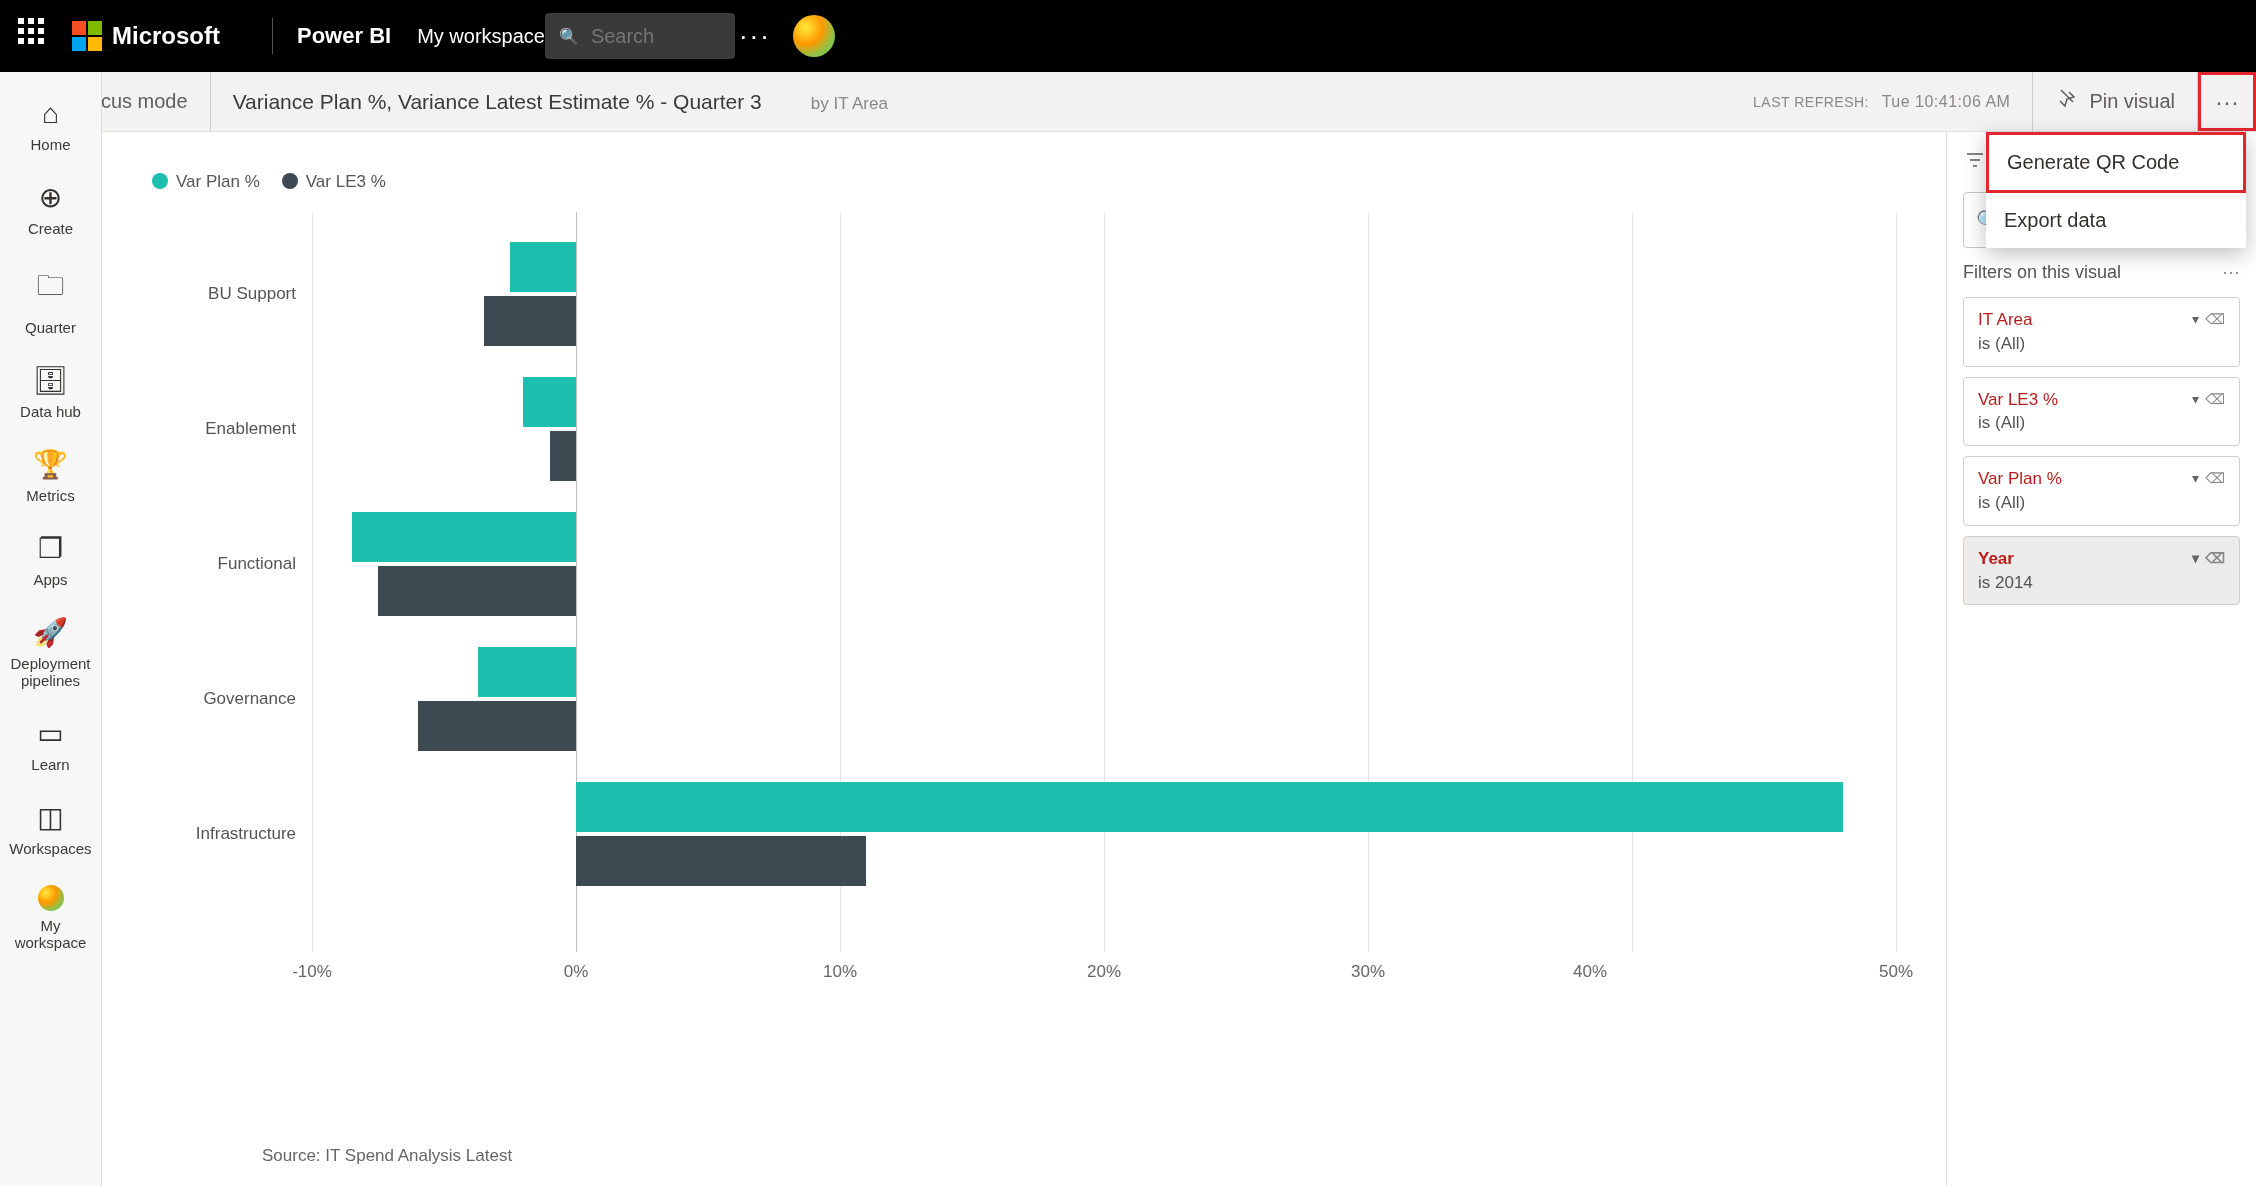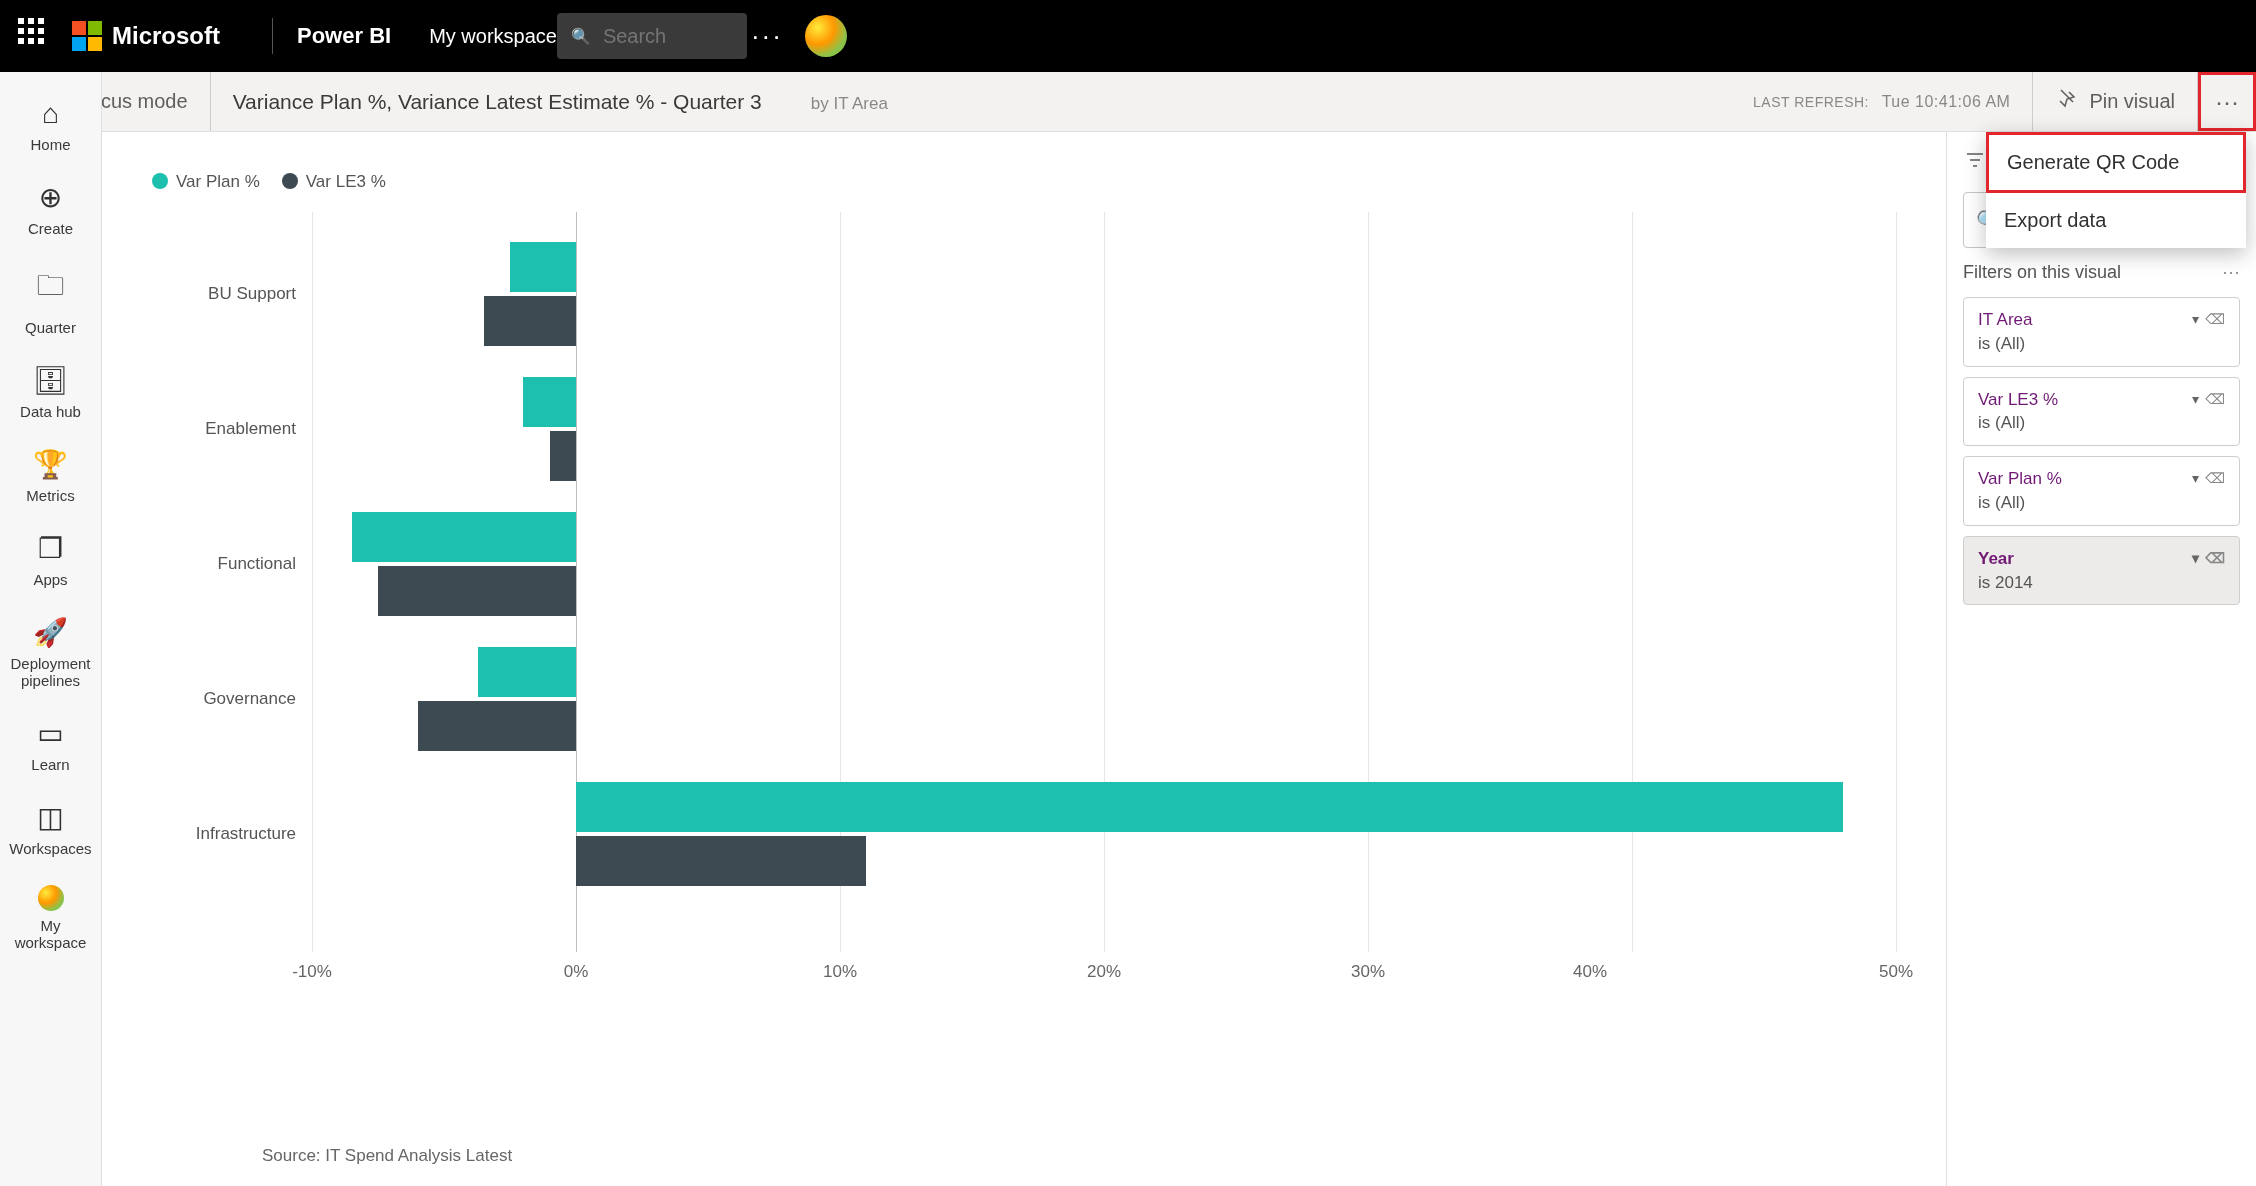--- a/index.html
+++ b/index.html
@@ -6,21 +6,21 @@
 body { width: 2256px; height: 1186px; overflow: hidden; background: #fff; }
 
 
 .topbar { background: #000; height: 72px; display: flex; align-items: center; color: #fff; }
 .waffle { width: 36px; height: 36px; display: grid; grid-template-columns: repeat(3,6px); grid-template-rows: repeat(3,6px); gap: 4px; margin: 0 18px; }
 .waffle span { background: #fff; }
 .ms-logo { display: grid; grid-template-columns: 14px 14px; grid-template-rows: 14px 14px; gap: 2px; margin-right: 10px; }
 .ms-logo .a{background:#f25022}.ms-logo .b{background:#7fba00}.ms-logo .c{background:#00a4ef}.ms-logo .d{background:#ffb900}
 .ms-label { font-size: 24px; font-weight: 600; margin-right: 28px; }
 .divider-v { width: 1px; height: 36px; background: #555; margin: 0 24px; }
-.pbi-label { font-size: 22px; font-weight: 700; margin-right: 38px; }
+.pbi-label { font-size: 22px; font-weight: 700; margin-right: 26px; }
 .ws-label { font-size: 20px; font-weight: 400; }
 .top-center { flex: 1; display: flex; justify-content: center; align-items: center; gap: 10px; font-size: 20px; }
 .chev-down { font-size: 14px; color: #ccc; }
 .search-box { background: #3a3a3a; border-radius: 4px; display: flex; align-items: center; padding: 0 14px; height: 46px; width: 190px; color: #ccc; gap: 12px; }
 .search-box input { background: transparent; border: none; color: #fff; font-size: 20px; outline: none; width: 100%; }
 .hdots { width: 40px; text-align: center; font-size: 26px; letter-spacing: 2px; }
 .avatar { width: 42px; height: 42px; border-radius: 50%; background: radial-gradient(circle at 30% 30%, #ffeb3b, #ff9800 40%, #8bc34a 70%); margin: 0 18px; }
 
 
 .subbar { height: 60px; background: #f3f2f1; border-bottom: 1px solid #e1dfdd; display: flex; align-items: center; font-size: 20px; color: #605e5c; }
@@ -60,21 +60,21 @@
 .filters { width: 310px; border-left: 1px solid #e1dfdd; display: flex; flex-direction: column; padding: 16px 16px; gap: 14px; position:relative;}
 .filters-head { display: flex; align-items: center; gap: 10px; font-size: 22px; }
 .filters-head .collapse { margin-left:auto; font-size:18px;}
 .filter-search { border:1px solid #c8c6c4; border-radius:4px; display:flex; align-items:center; padding:0 12px; height:56px; font-size:19px; color:#888; gap:12px;}
 .filter-search input{border:none;outline:none;font-size:19px;width:100%}
 .filters-sub { display:flex;align-items:center;font-size:18px;color:#555;}
 .filters-sub .dots{margin-left:auto;color:#888}
 .filter-card { border:1px solid #d0cecc; border-radius:4px; padding:10px 14px; font-size:17px; line-height:1.4; position:relative; background:#fff;}
 .filter-card.active { background:#edebe9; font-weight:600;}
 .filter-card .row{display:flex;align-items:center}
-.filter-card .name{color:#701a75}
+.filter-card .name{color:#b91c1c}
 .filter-card .val{font-weight:400;color:#555}
 .filter-card .ic-r{position:absolute;right:40px;top:12px;color:#666;font-size:14px}
 .filter-card .ic-e{position:absolute;right:14px;top:12px;color:#888;font-size:14px}
 
 
 .dropdown { position: absolute; top: 132px; right: 10px; width: 260px; background: #fff; box-shadow: 0 6px 20px rgba(0,0,0,.25); z-index: 50; font-size:20px;}
 .dropdown .item { padding: 16px 18px; color:#323130;}
 .dropdown .item.hl { border: 3px solid #e3262d; }
 
 .svgico{width:24px;height:24px;stroke:#605e5c;fill:none;stroke-width:1.5}

